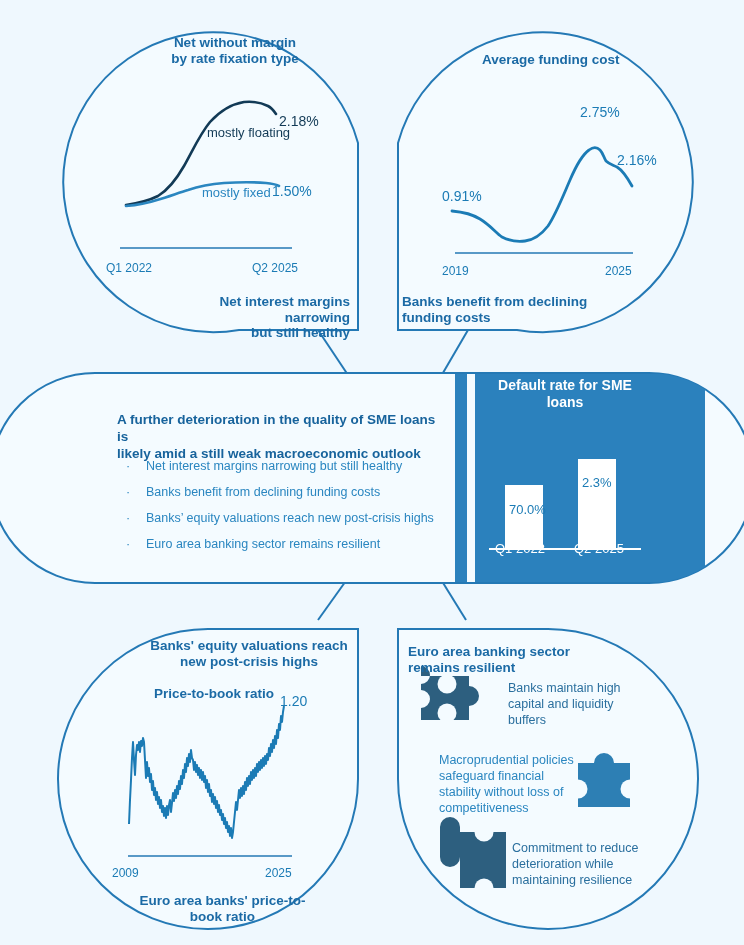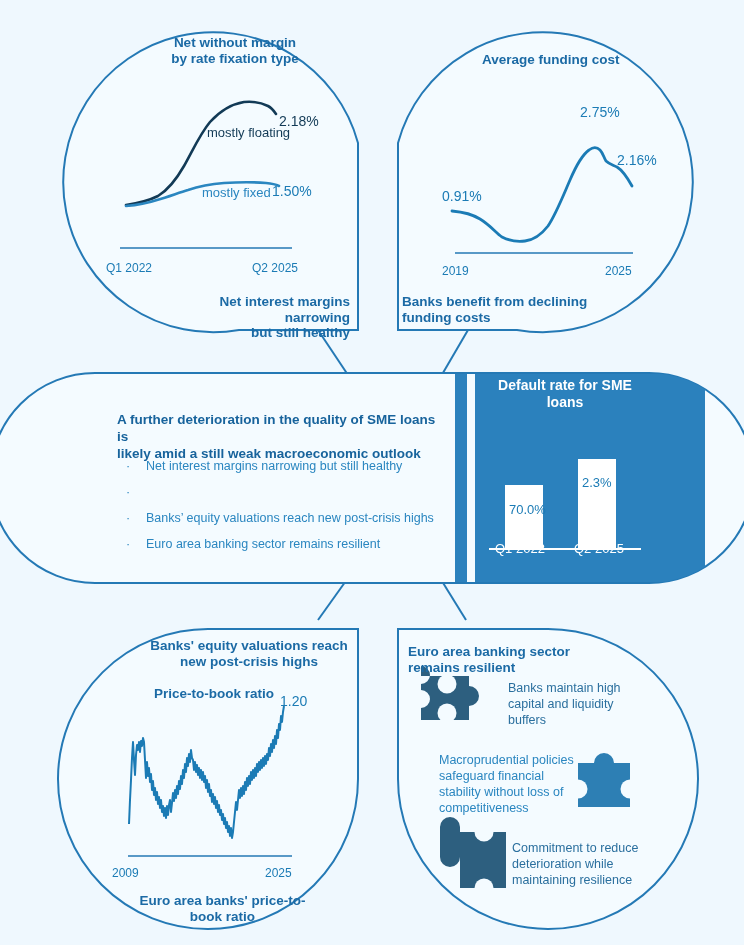--- a/index.html
+++ b/index.html
@@ -171,20 +171,21 @@
     <div>likely amid a still weak macroeconomic outlook</div>
   </div>
 
   <div class="txt" style="left:126px;top:459px;width:330px;">
     <div style="display:flex;margin-bottom:12px;">
       <span class="t-bullet" style="width:20px;">·</span>
       <span class="t-bullet">Net interest margins narrowing but still healthy</span>
     </div>
     <div style="display:flex;margin-bottom:12px;">
       <span class="t-bullet" style="width:20px;">·</span>
+      <span class="t-bullet">Banks benefit from declining funding costs</span>
     </div>
     <div style="display:flex;margin-bottom:12px;">
       <span class="t-bullet" style="width:20px;">·</span>
       <span class="t-bullet">Banks’ equity valuations reach new post-crisis highs</span>
     </div>
     <div style="display:flex;">
       <span class="t-bullet" style="width:20px;">·</span>
       <span class="t-bullet">Euro area banking sector remains resilient</span>
     </div>
   </div>

